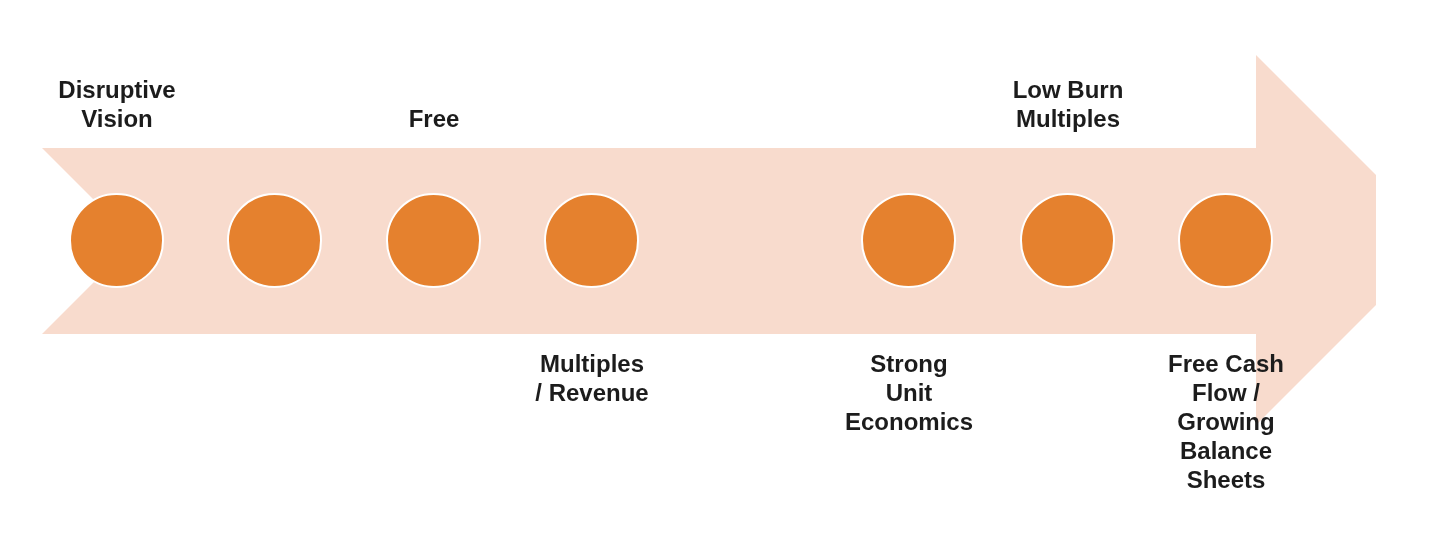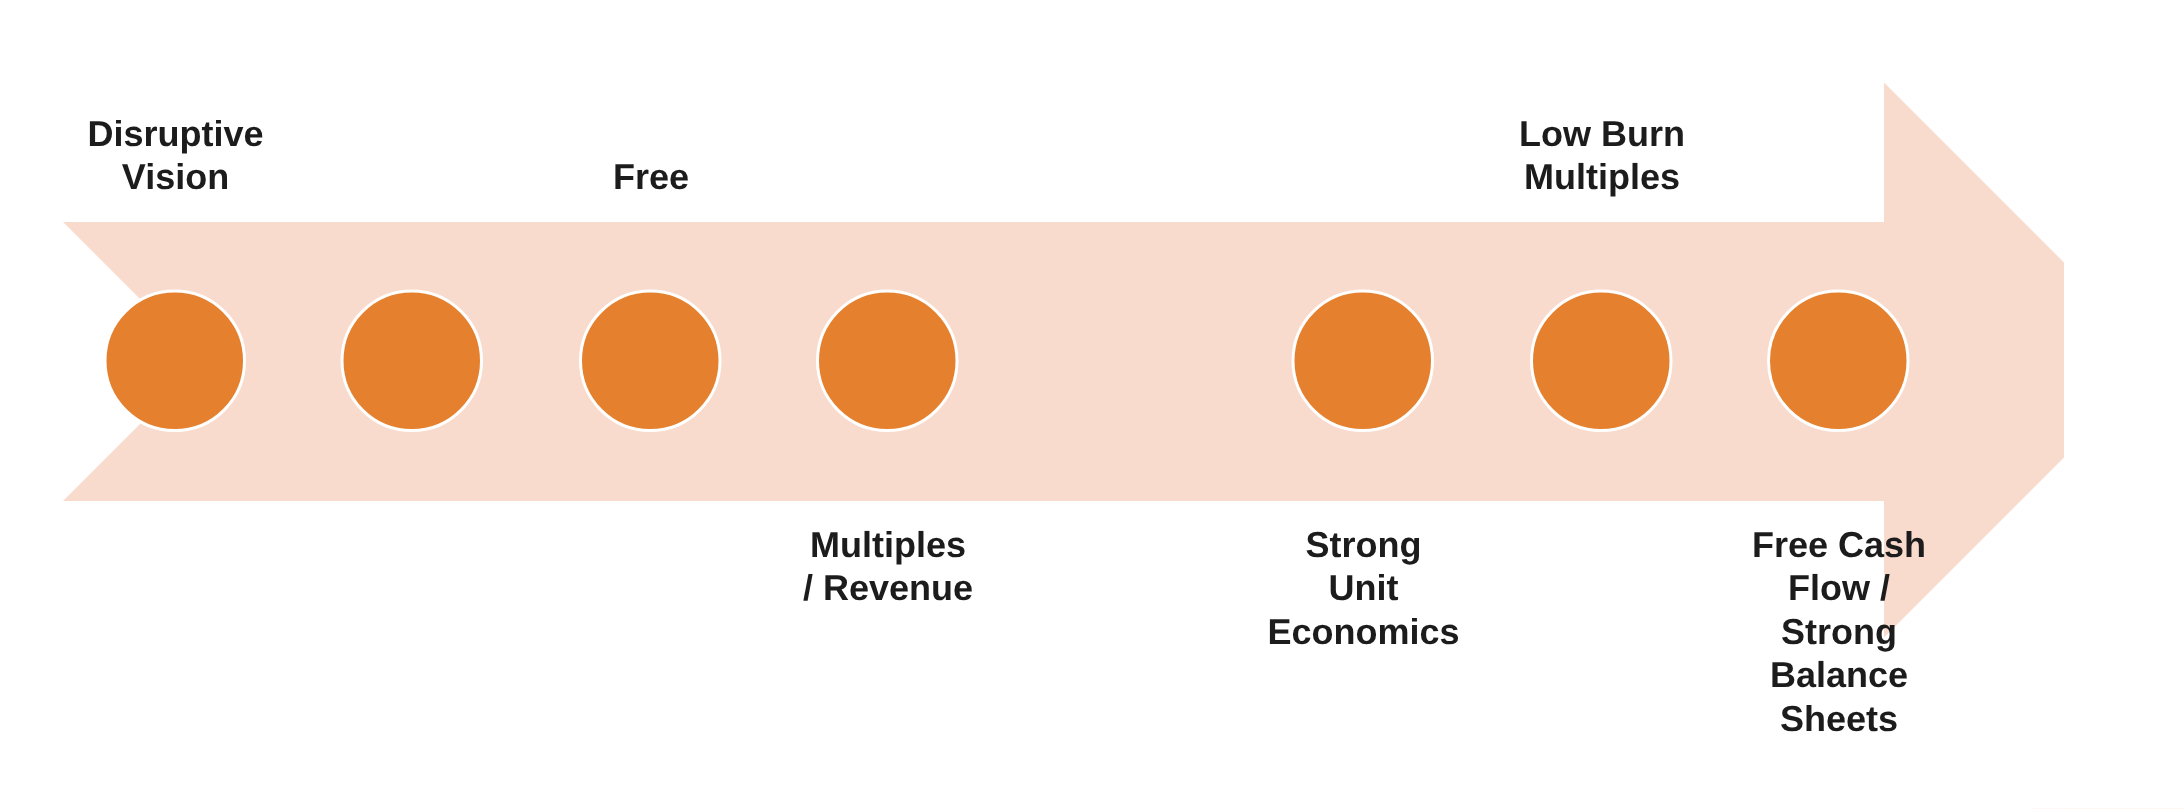--- a/index.html
+++ b/index.html
@@ -101,18 +101,18 @@
   <div class="stage" style="left:983px">
     <div class="stage-circle"></div>
     <div class="stage-label above">Low Burn
 Multiples</div>
   </div>
 
   <div class="stage" style="left:1141px">
     <div class="stage-circle"></div>
     <div class="stage-label below">Free Cash
 Flow /
-Strong
+Growing
 Balance
 Sheets</div>
   </div>
 
 </div>
 
 </body></html>

